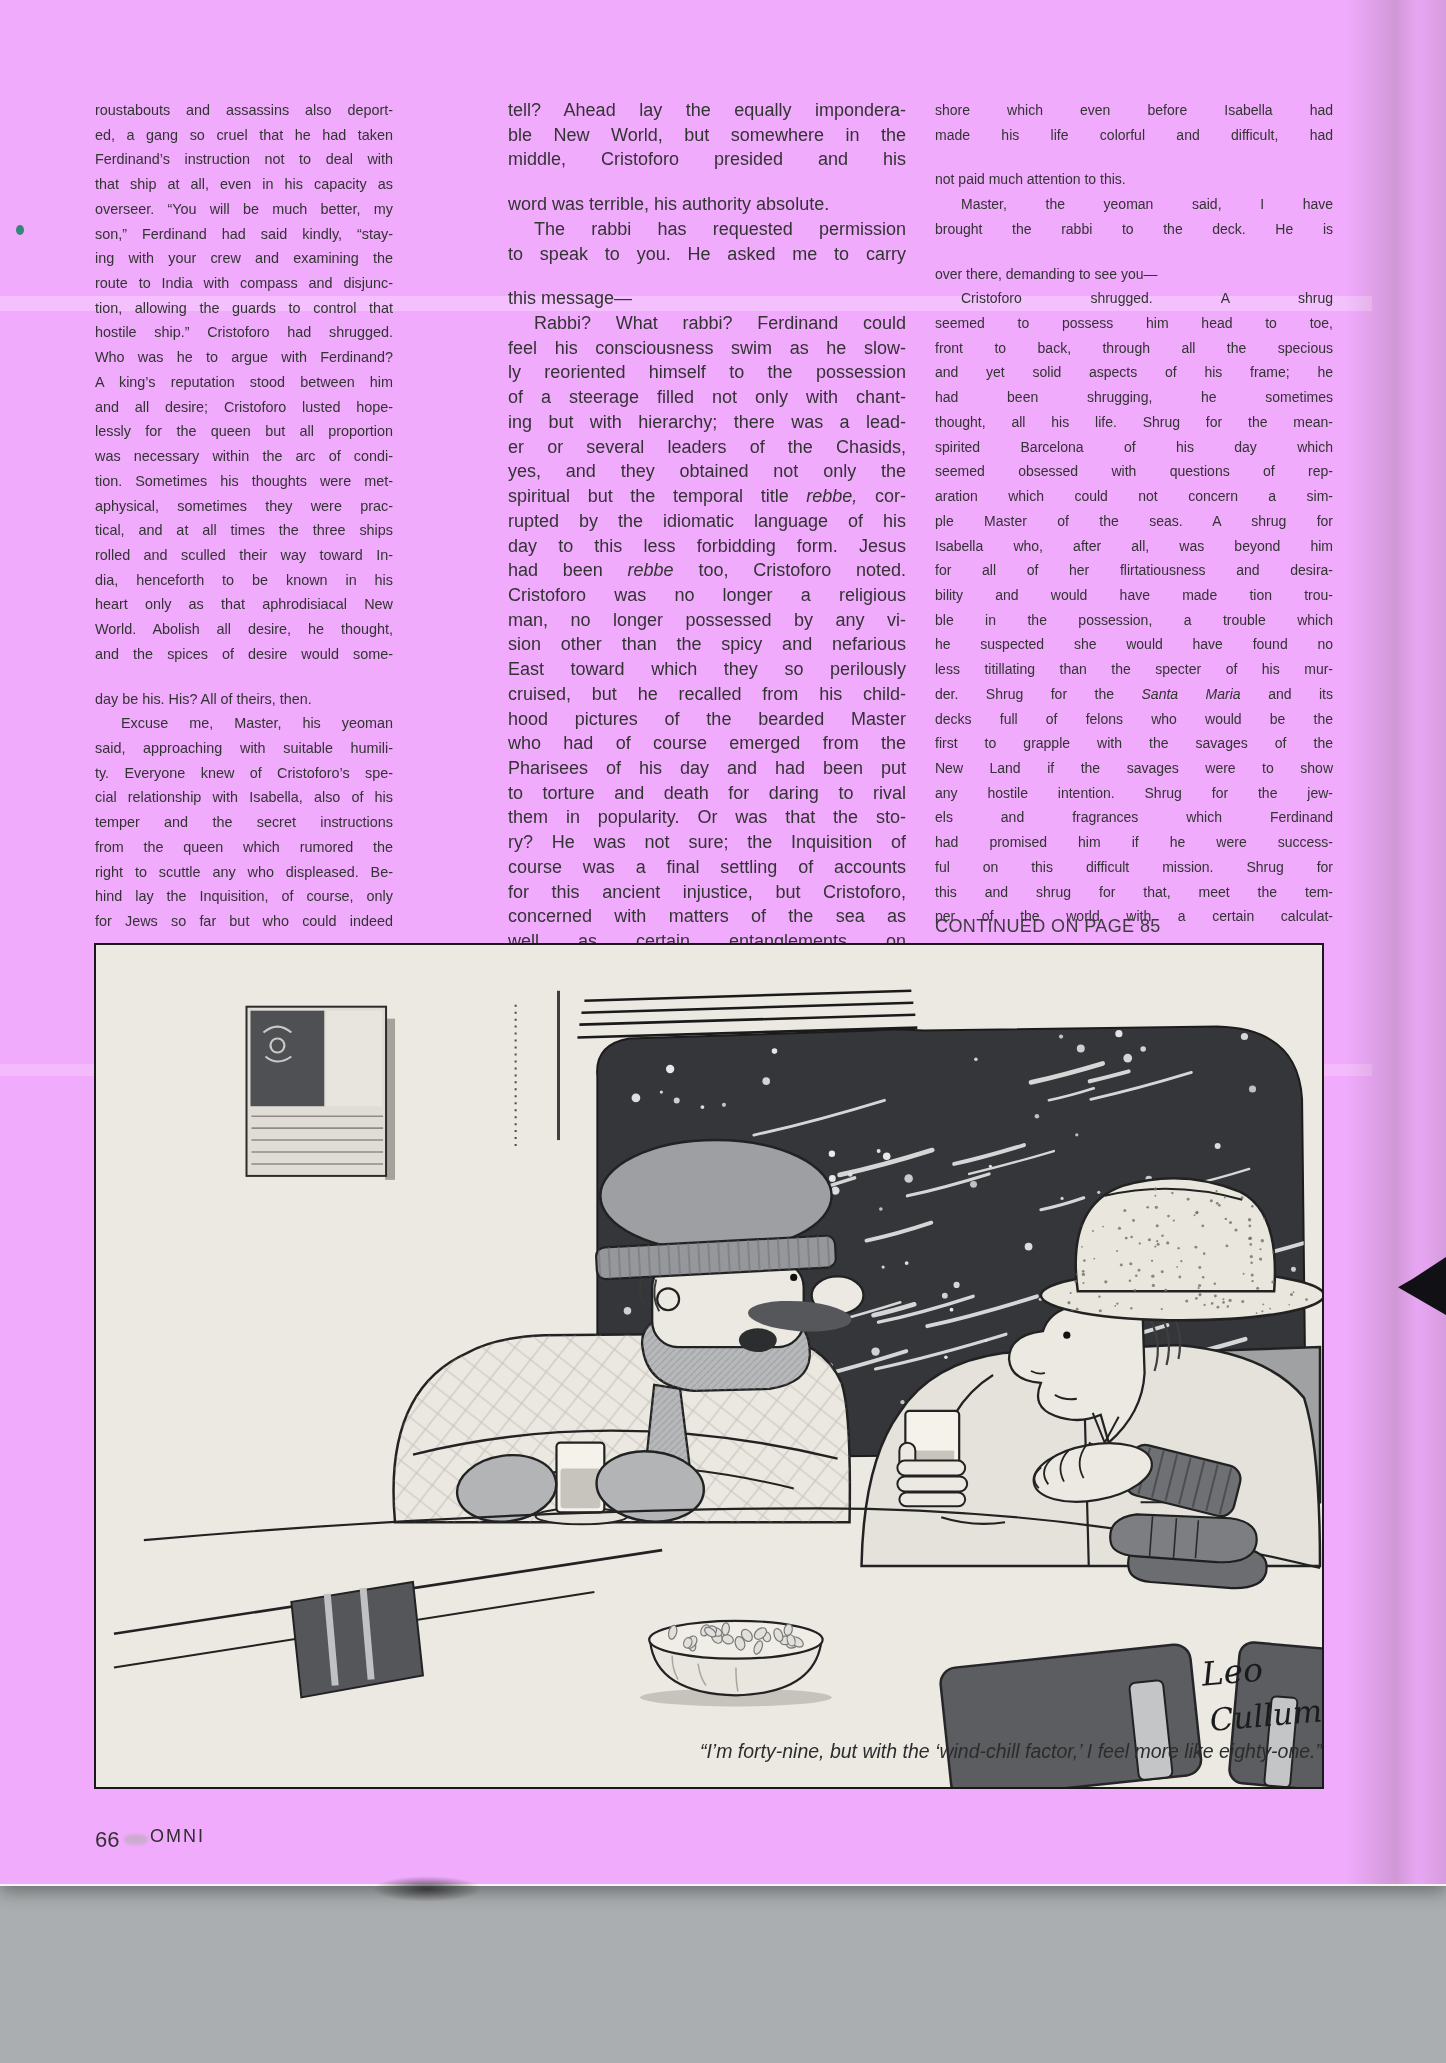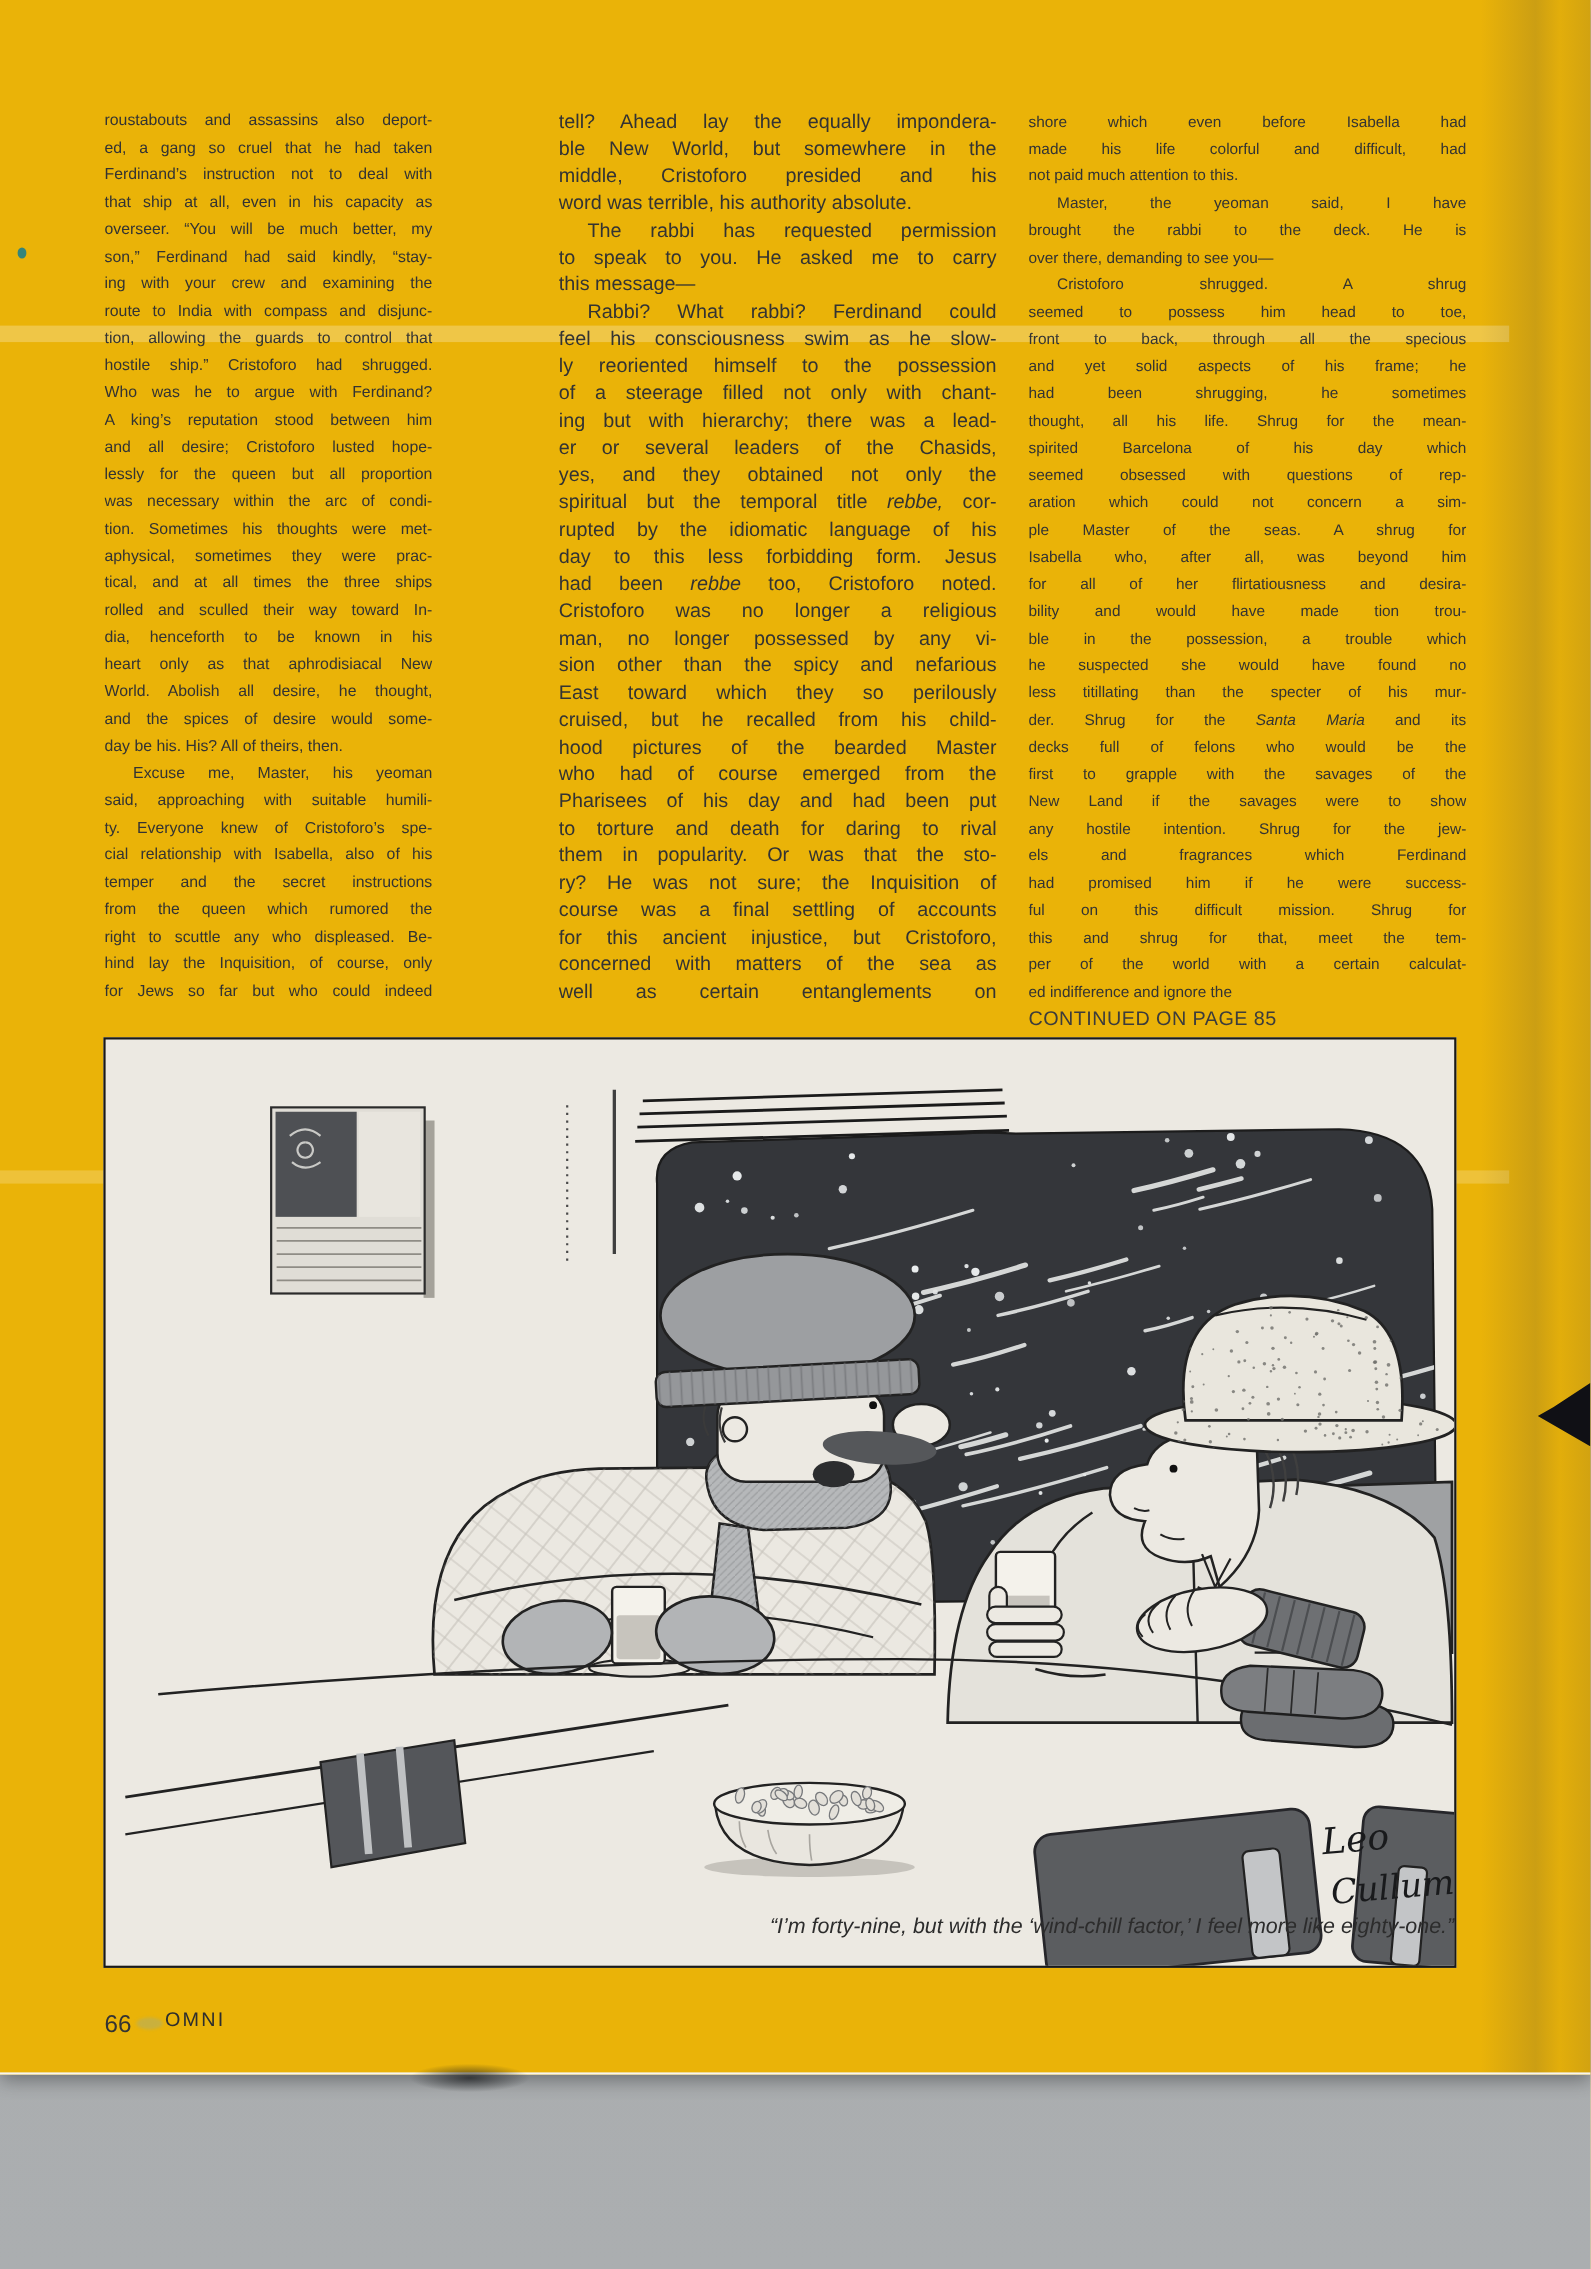--- a/index.html
+++ b/index.html
@@ -3,21 +3,21 @@
 <meta charset="utf-8">
 <style>
   html,body{margin:0;padding:0;}
   body{
     width:1446px;height:2063px;position:relative;overflow:hidden;
     background:linear-gradient(#a5a8aa,#abaeb0);
     font-family:"Liberation Sans",sans-serif;
   }
   .page{
     position:absolute;left:0;top:0;width:1446px;height:1884px;
-    background:#eab308;border-bottom:2px solid #f7f5ef;
+    background:#f0abfc;border-bottom:2px solid #f7f5ef;
     box-shadow:0 6px 16px rgba(35,37,39,.45);
   }
   .scanband{position:absolute;left:0;width:1372px;pointer-events:none;}
   .b1{top:296px;height:15px;background:rgba(255,255,255,.26);}
   .b2{top:1064px;height:12px;background:rgba(255,255,255,.20);}
   .spine{
     position:absolute;right:0;top:0;width:100px;height:1884px;pointer-events:none;
     background:linear-gradient(90deg,rgba(82,76,64,0) 0%,rgba(82,76,64,.20) 50%,rgba(82,76,64,.05) 72%,rgba(82,76,64,.16) 100%);
   }
   .corner-black{
@@ -27,21 +27,21 @@
   .dot-teal{position:absolute;left:16px;top:225px;width:8px;height:10px;border-radius:50%;background:#35857a;}
   .edge-blob{
     position:absolute;left:372px;top:1876px;width:110px;height:26px;
     background:radial-gradient(ellipse at center,rgba(28,30,32,.75),rgba(28,30,32,0) 70%);
   }
   .col{position:absolute;top:98px;color:#333;line-height:24.72px;}
   .col1{left:95px;width:298px;font-size:14.4px;}
   .col2{left:508px;width:398px;font-size:18px;}
   .col3{left:935px;width:398px;font-size:14px;}
   .tl{text-align:justify;text-align-last:justify;height:24.72px;overflow:hidden;white-space:normal;}
-  .tl.pend{text-align-last:left;}
+  .tl.pend{text-align-last:left;margin-top:20px;}
   .tl.ind{text-indent:26px;}
   .tl em{font-style:italic;}
   .continued{position:absolute;left:935px;top:916px;font-size:18px;letter-spacing:.4px;color:#3c3c3c;}
   .cartoon-box{
     position:absolute;left:94px;top:943px;width:1230px;height:846px;
     border:2px solid #191919;box-sizing:border-box;background:#ece9e2;
   }
   .cartoon-box svg{position:absolute;left:0;top:0;width:100%;height:100%;}
   .caption{
     position:absolute;left:0;right:0;top:795px;text-align:right;

